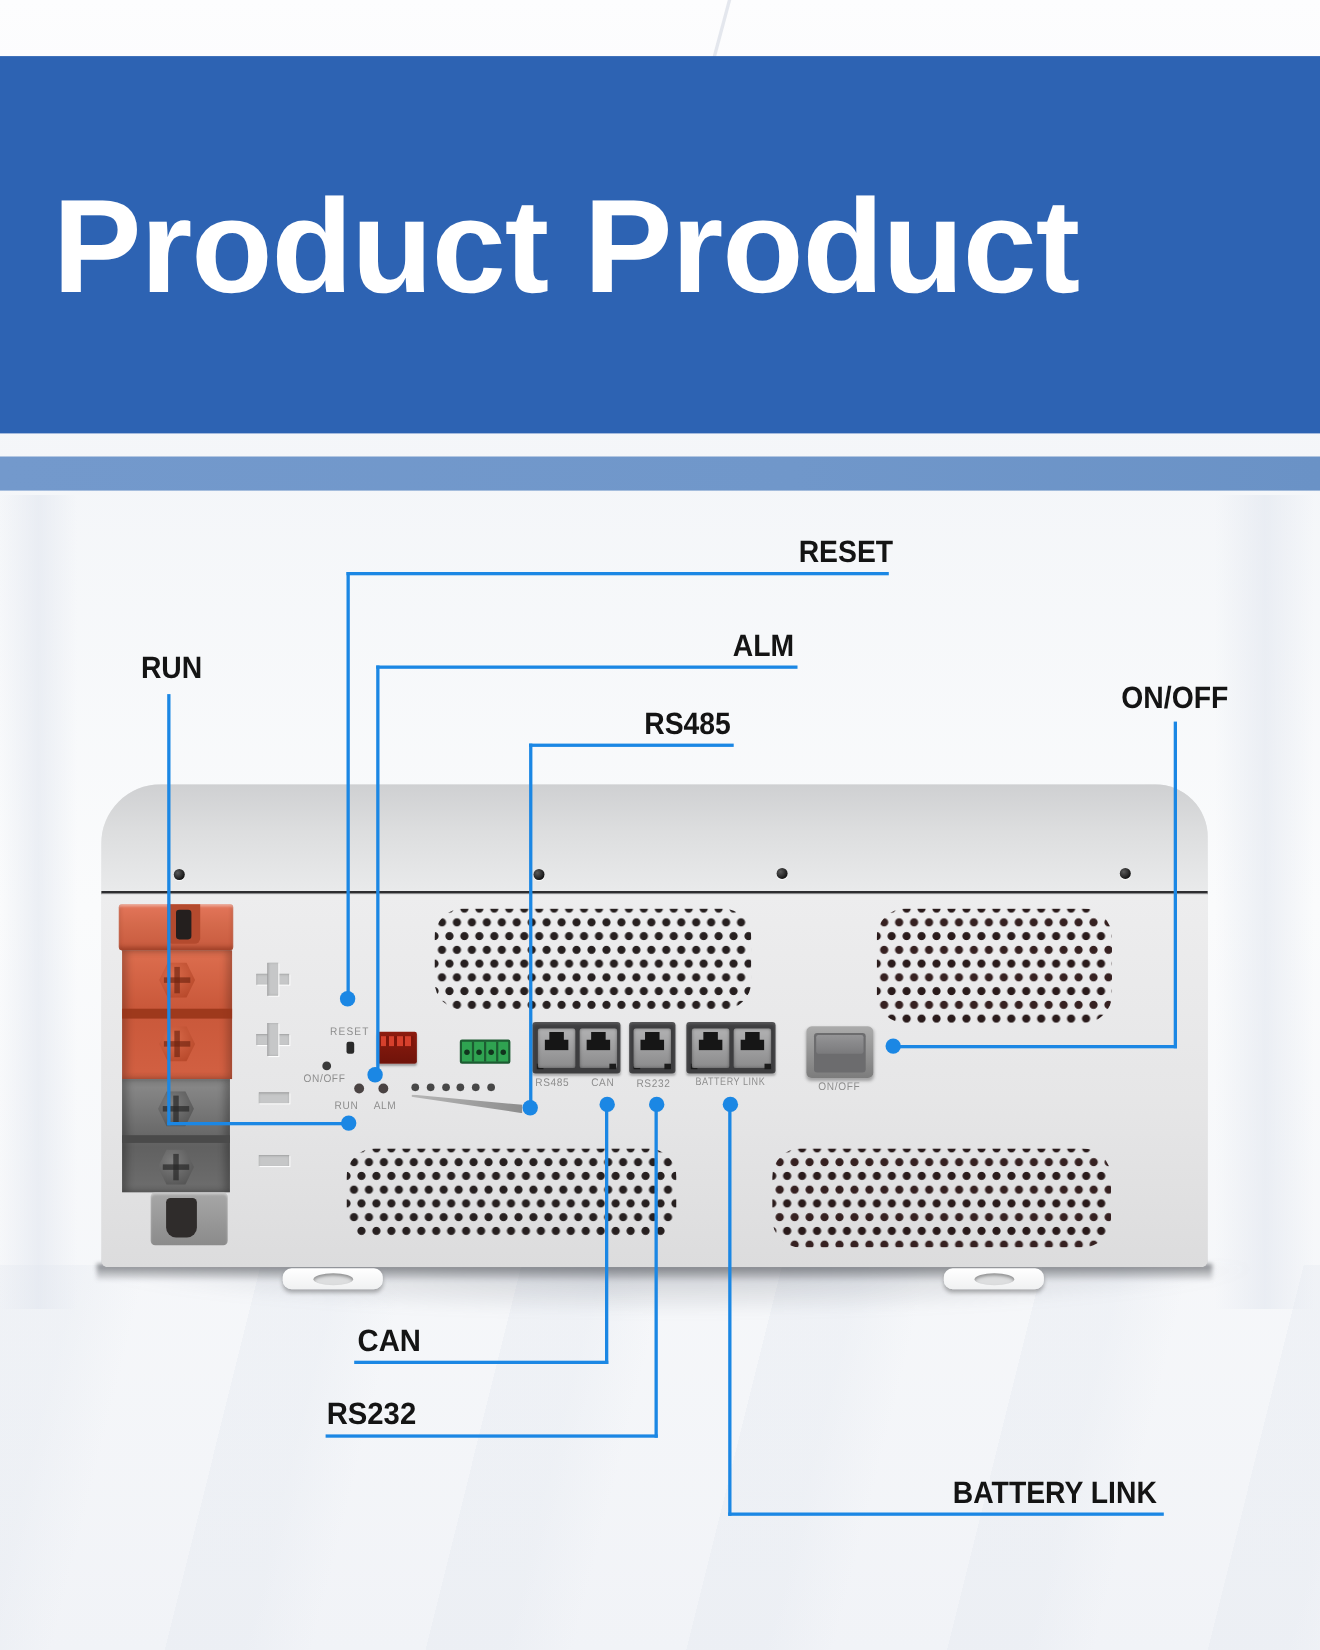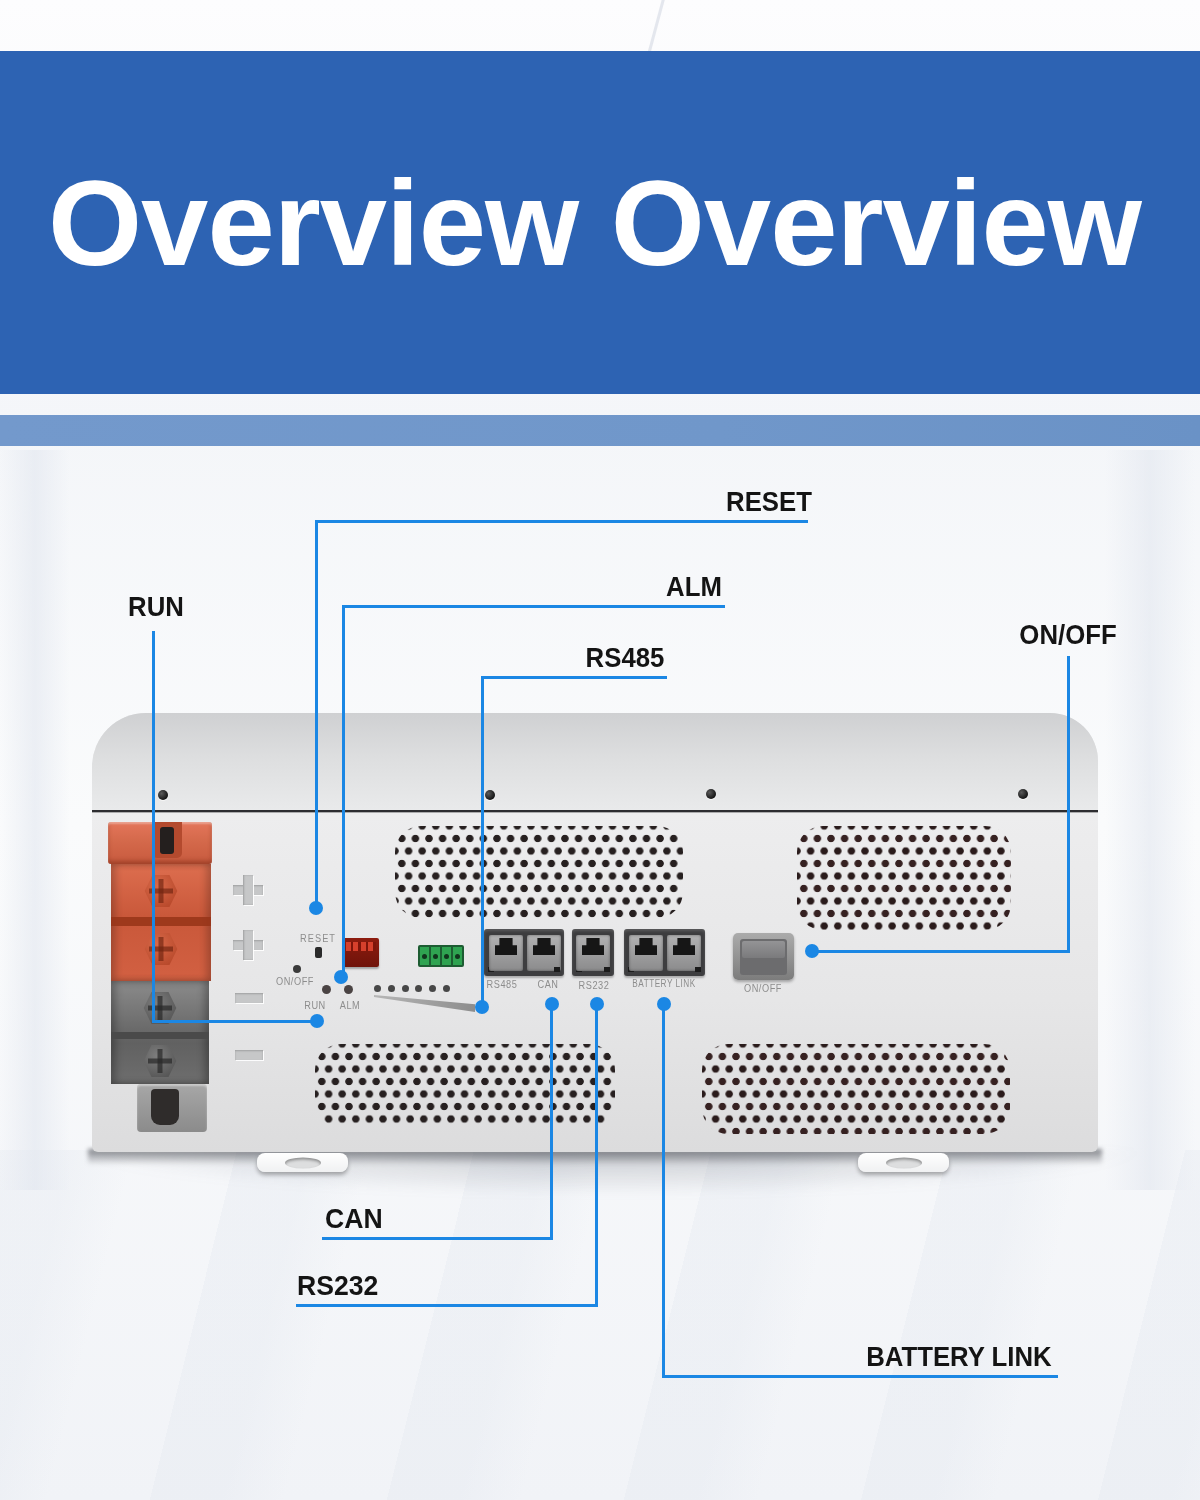--- a/index.html
+++ b/index.html
@@ -137,21 +137,21 @@
 <body>
 
 <div class="page">
 
   <div class="crease"></div>
   <div class="floor-streaks"></div>
   <div class="side-band" style="left:1105px;"></div>
   <div class="side-band" style="left:0px;width:70px;"></div>
 
   <header class="banner">
-    <h1>Overview Overview</h1>
+    <h1>Product Product</h1>
   </header>
   <div class="banner-stripe"></div>
 
   <div class="dev-shadow-wide"></div>
   <div class="dev-shadow"></div>
 
   <div class="device">
     <div class="top-face"></div>
     <div class="sep-line"></div>
     <div class="front-face"></div>

